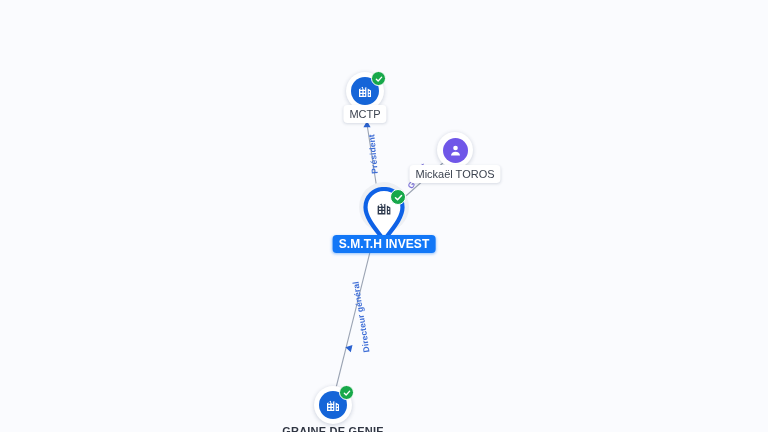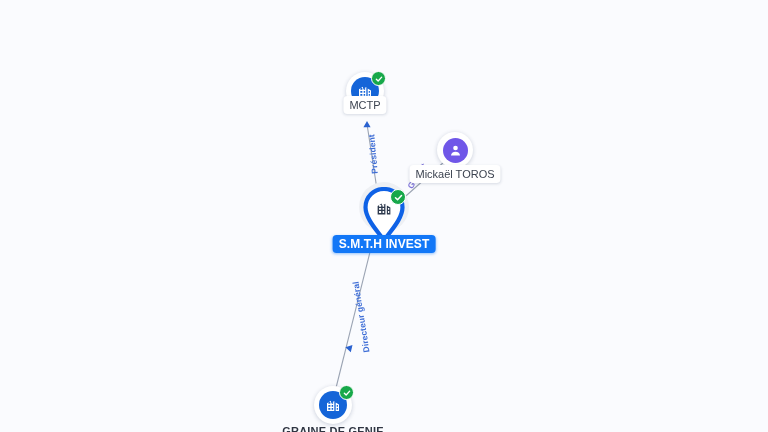--- a/index.html
+++ b/index.html
@@ -213,21 +213,21 @@
             <path d="M3 21V9.2l6-3.4v3.1l5-2.8V21H3zm2-2h3v-2.6H5V19zm0-4.4h3V12H5v2.6zm0-4.4h3V7.6H5v2.6zm5 8.8h2.2v-2.6H10V19zm0-4.4h2.2V12H10v2.6zm0-4.4h2.2V7.6H10v2.6zM16 21V8.4l5 2.8V21h-5zm1.6-2h1.8v-2.6h-1.8V19zm0-4.4h1.8V12h-1.8v2.6z"></path>
           </svg>
         </div>
         <div class="verified-badge">
           <svg width="8" height="8" viewBox="0 0 24 24" fill="none" stroke="#ffffff" stroke-width="4" stroke-linecap="round" stroke-linejoin="round">
             <path d="M4 12.5 L9.5 18 L20 6.5"></path>
           </svg>
         </div>
       </div>
     </div>
-    <div class="node-label" style="left:0; top:5px;">MCTP</div>
+    <div class="node-label" style="left:0; top:14px;">MCTP</div>
   </div>
 
   <div class="node" style="left:455px; top:150px;">
     <div class="node-hit" style="left:0; top:0;">
       <div class="person-circle">
         <div class="disc">
           <svg width="15" height="15" viewBox="0 0 24 24" fill="#ffffff">
             <circle cx="12" cy="8" r="3.7"></circle>
             <path d="M4.8 20c0-3.7 3.2-6 7.2-6s7.2 2.3 7.2 6z"></path>
           </svg>

